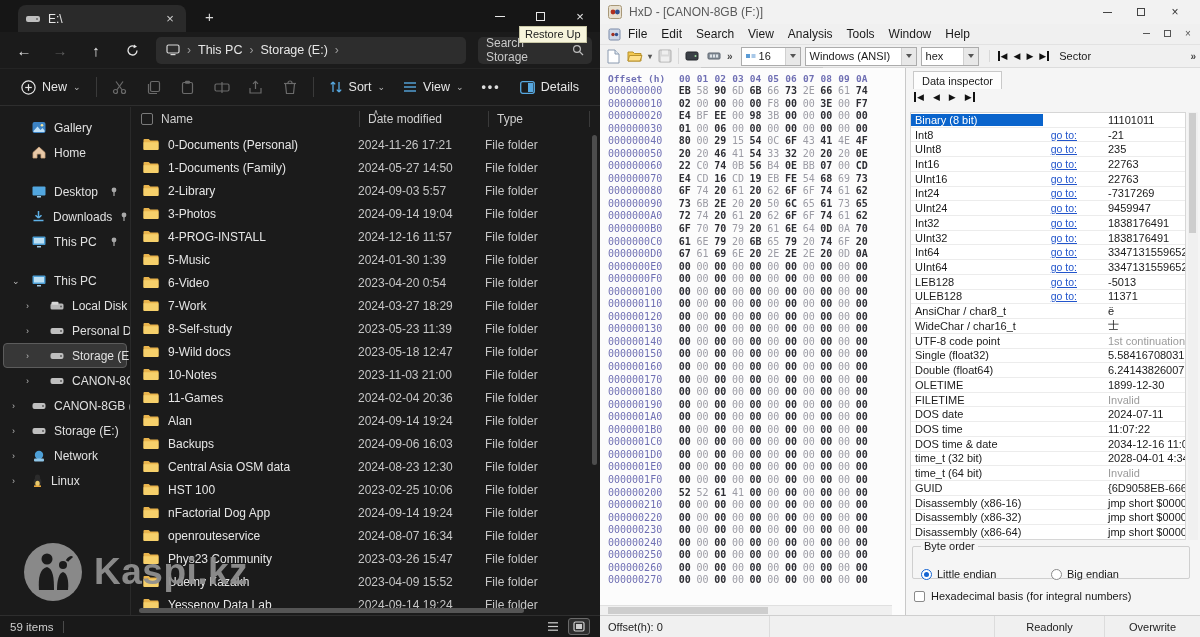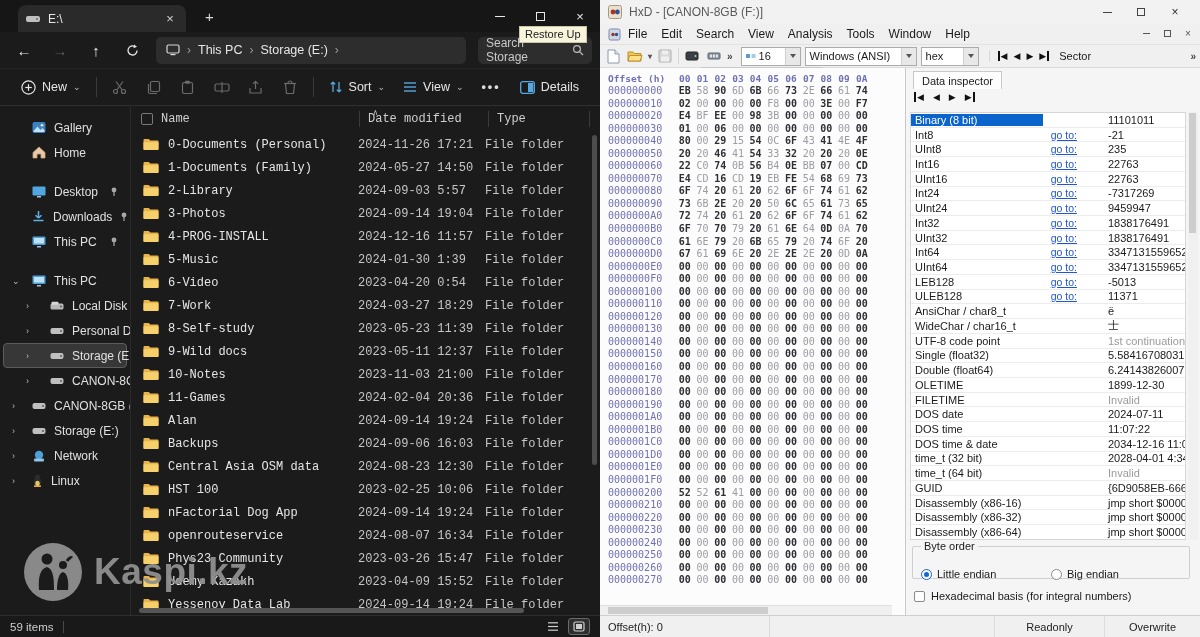--- a/index.html
+++ b/index.html
@@ -36,21 +36,21 @@
   .details-btn { margin-left:auto; }
   .ex-body { position:absolute; top:107px; left:0; right:0; bottom:22px; display:flex; }
   .sidebar { width:130px; padding-top:8px; font-size:12px; color:#e0e0e0; overflow:hidden; }
   .sb-item { position:relative; display:flex; align-items:center; gap:8px; height:25px; padding-left:28px; white-space:nowrap; border:1px solid transparent; border-radius:4px; margin:0 3px; }
   .sb-item .chev { position:absolute; left:8px; font-size:9px; color:#bdbdbd; }
   .sb-item.lvl2 { padding-left:46px; }
   .sb-item.lvl2 .chev { left:22px; }
   .sb-item.sel { background:#373737; border-color:#5c5c5c; }
   .sb-sep { height:14px; }
   .pin { margin-left:auto; margin-right:8px; }
-  .filearea { position:relative; flex:1; border-left:1px solid #2a2a2a;font-family:Liberation Mono, monospace; }
+  .filearea { position:relative; flex:1; border-left:1px solid #2a2a2a; }
   .fhead { position:absolute; left:0; right:0; top:0; height:24px; display:flex; align-items:center; font-size:12px; color:#cfcfcf; }
   .fhead .cbx { width:12px; height:12px; border:1px solid #7a7a7a; border-radius:2px; margin:0 8px 0 10px; }
   .hname { width:198px; }
   .hdate { width:128px; padding-left:8px; }
   .htype { width:100px; padding-left:8px; }
   .hdiv { width:1px; height:16px; background:#3a3a3a; }
   .sortcaret { position:absolute; left:212px; top:-4px; font-size:8px; color:#bdbdbd; }
   .flist { position:absolute; left:0; right:12px; top:26px; height:478px; overflow:hidden; }
   .frow { display:flex; align-items:center; height:23px; font-size:12px; }
   .fc-name { display:flex; align-items:center; gap:9px; width:227px; padding-left:12px; color:#e6e6e6; white-space:nowrap; overflow:hidden; }
@@ -583,21 +583,21 @@
             <div class="frow">
               <span class="fc-name">
                 <span class="ficon">
                   <svg width="16" height="13" viewBox="0 0 16 13">
                     <path d="M0.5 2 q0-1 1-1 h4.2 l1.6 1.6 h7.2 q1 0 1 1 V11 q0 1-1 1 H1.5 q-1 0-1-1 Z" fill="#e9b44c"></path>
                     <path d="M0.5 4.2 h15 V11 q0 1-1 1 H1.5 q-1 0-1-1 Z" fill="#f6d06b"></path>
                   </svg>
                 </span>
                 <span class="fname">9-Wild docs</span>
               </span>
-              <span class="fc-date">2023-05-11 12:37</span>
+              <span class="fc-date">2023-05-18 12:47</span>
               <span class="fc-type">File folder</span>
             </div>
             <div class="frow">
               <span class="fc-name">
                 <span class="ficon">
                   <svg width="16" height="13" viewBox="0 0 16 13">
                     <path d="M0.5 2 q0-1 1-1 h4.2 l1.6 1.6 h7.2 q1 0 1 1 V11 q0 1-1 1 H1.5 q-1 0-1-1 Z" fill="#e9b44c"></path>
                     <path d="M0.5 4.2 h15 V11 q0 1-1 1 H1.5 q-1 0-1-1 Z" fill="#f6d06b"></path>
                   </svg>
                 </span>

